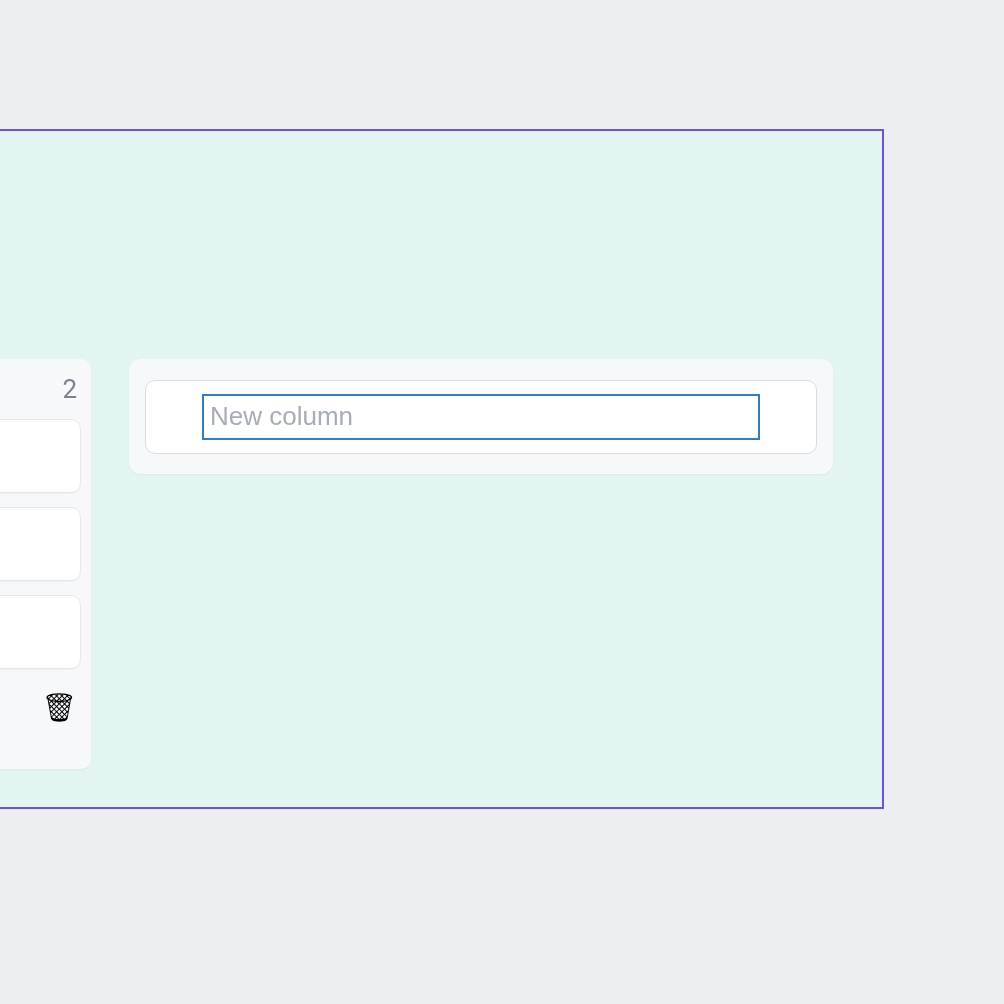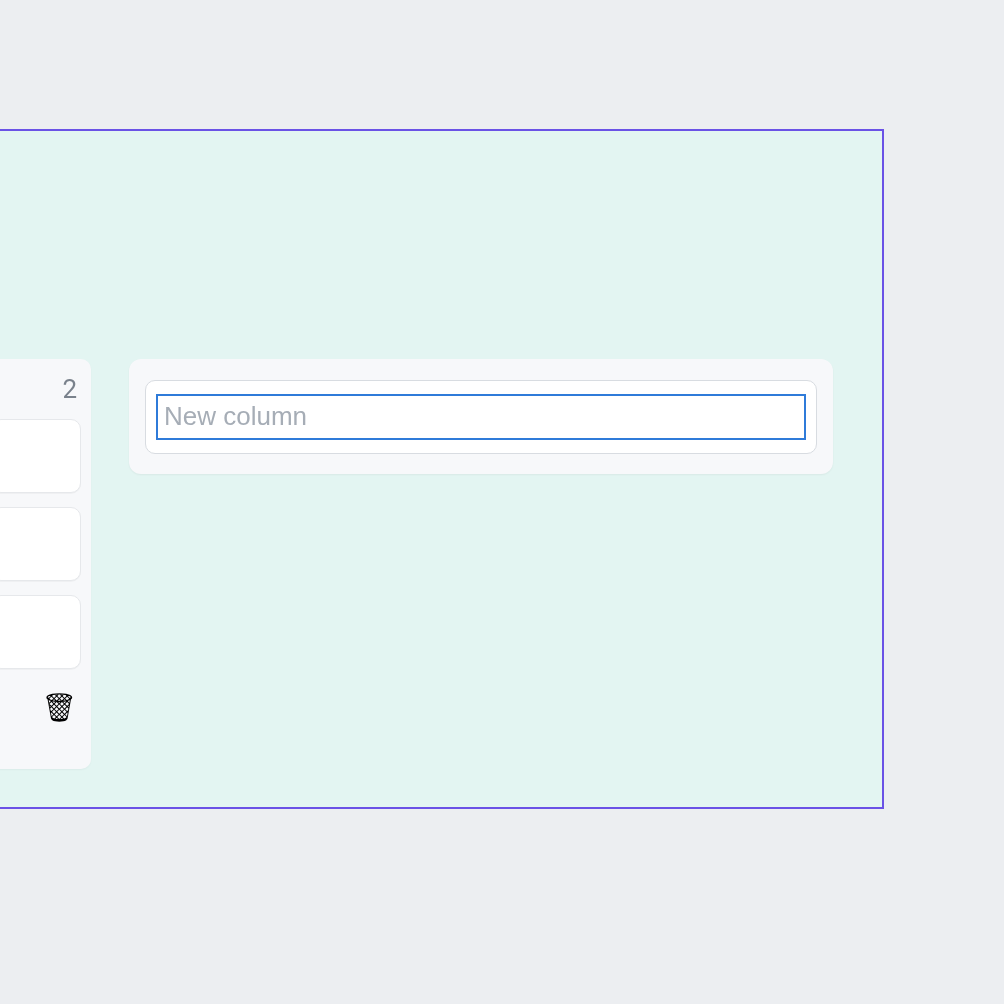--- a/index.html
+++ b/index.html
@@ -6,21 +6,21 @@
   .stage{position:absolute;left:-11px;top:129px;width:895px;height:680px;background:#e3f5f2;border:2px solid #6a52e6;box-sizing:border-box}
   .col{position:absolute;top:228px;width:110px;background:#f7f8fa;border-radius:10px;box-shadow:0 1px 2px rgba(0,0,0,.04)}
   .col.one{left:-10px;height:410px}
   .col-header{height:60px;display:flex;align-items:center;justify-content:flex-end;padding:0 14px}
   .count{font-size:26px;color:#7a828c;font-weight:400}
   .card{margin:0 10px 14px 10px;height:72px;background:#fff;border:1px solid #e6e8eb;border-radius:10px;box-shadow:0 1px 0 rgba(0,0,0,.03)}
   .col-footer{height:50px;display:flex;align-items:center;justify-content:flex-end;padding:0 14px}
   .trash{font-size:28px;line-height:1;filter:grayscale(.2)}
   .newcol{position:absolute;left:138px;top:228px;width:704px;height:115px;background:#f7f8fa;border-radius:12px;box-shadow:0 1px 2px rgba(0,0,0,.05);display:flex;align-items:center;justify-content:center}
   .input-outer{width:670px;height:72px;background:#fff;border:1px solid #d8dce1;border-radius:10px;display:flex;align-items:center;justify-content:center}
-  .ncolumn{width:650px;height:46px;border:2px solid #2f7bd9;outline:none;font-size:26px;color:#4c1d95;padding:0 6px;box-sizing:border-box;background:#fff}
+  .ncolumn{width:558px;height:46px;border:2px solid #2f7bd9;outline:none;font-size:26px;color:#4c1d95;padding:0 6px;box-sizing:border-box;background:#fff}
   .ncolumn::placeholder{color:#a6adb6}
 </style>
 </head>
 <body>
 
 <div class="stage">
 
   <div class="col one">
     <div class="col-header">
       <span class="count">2</span>

